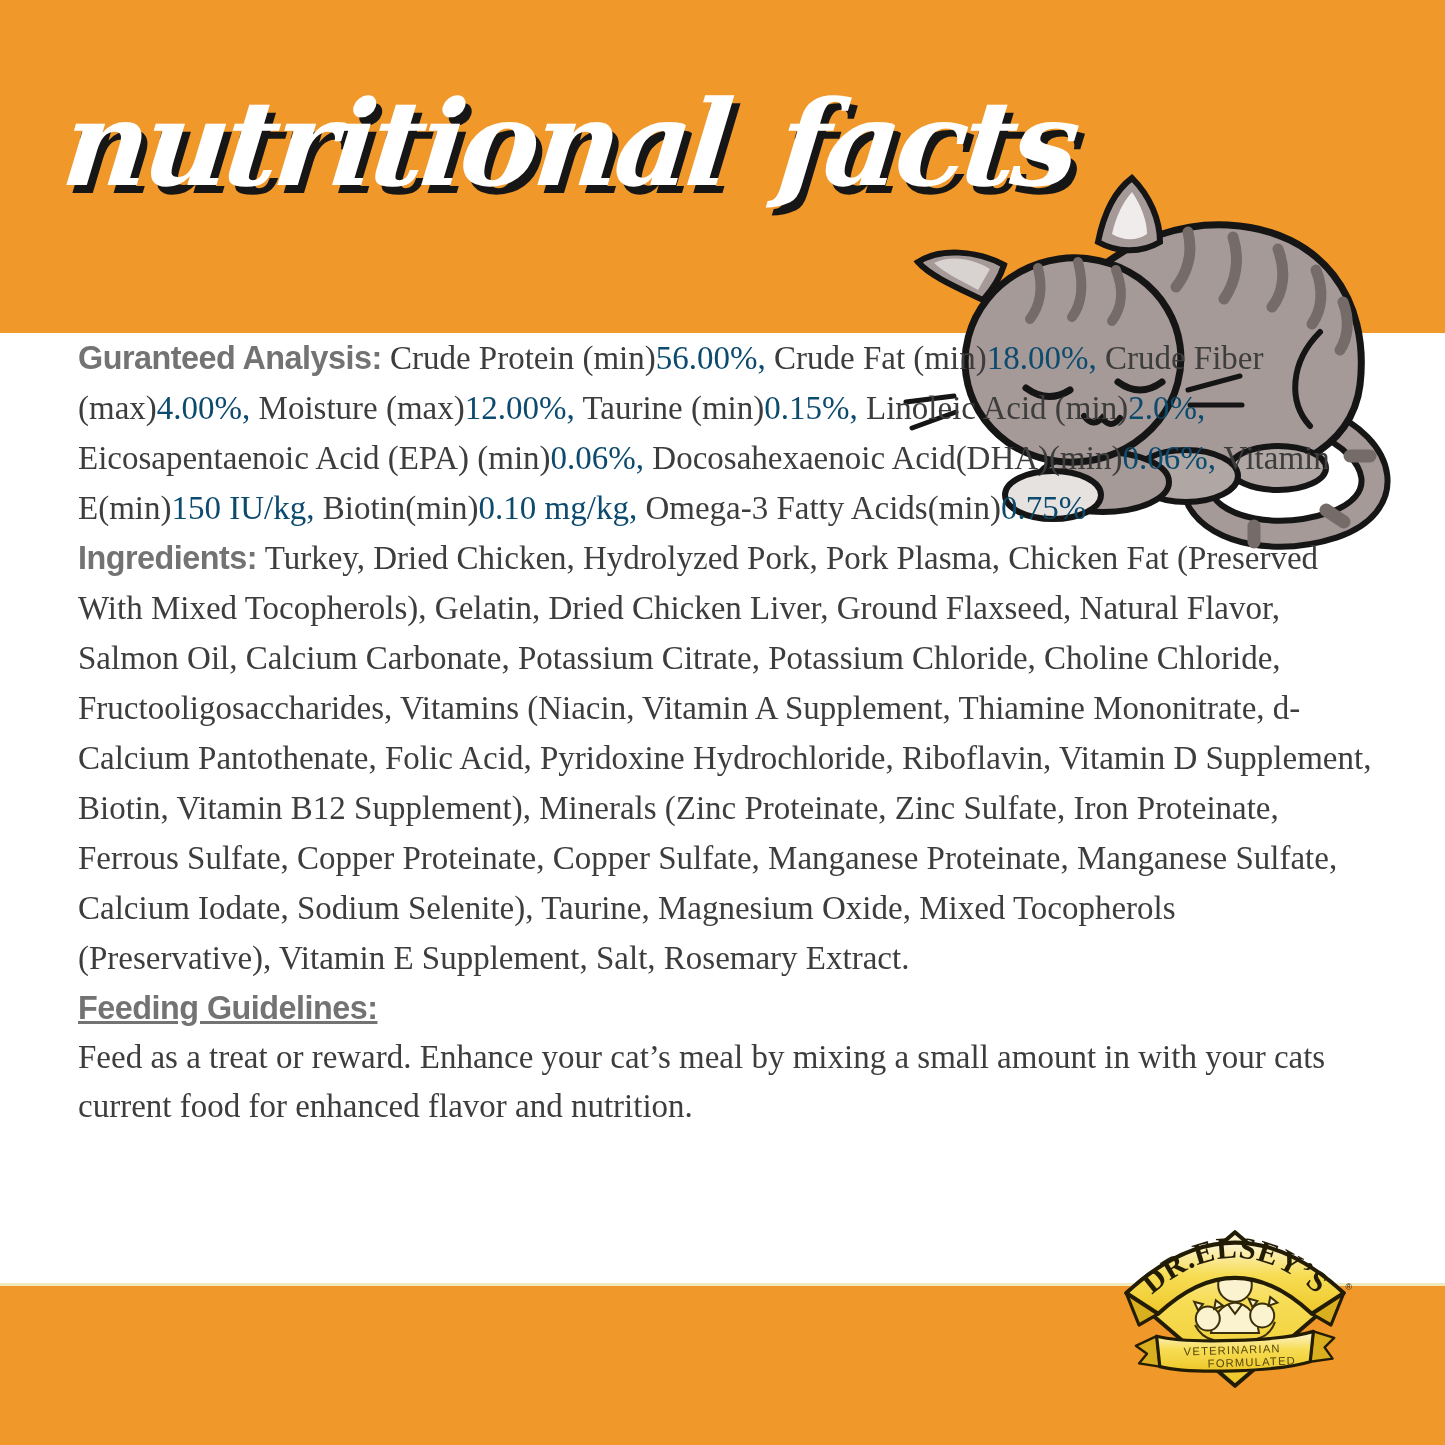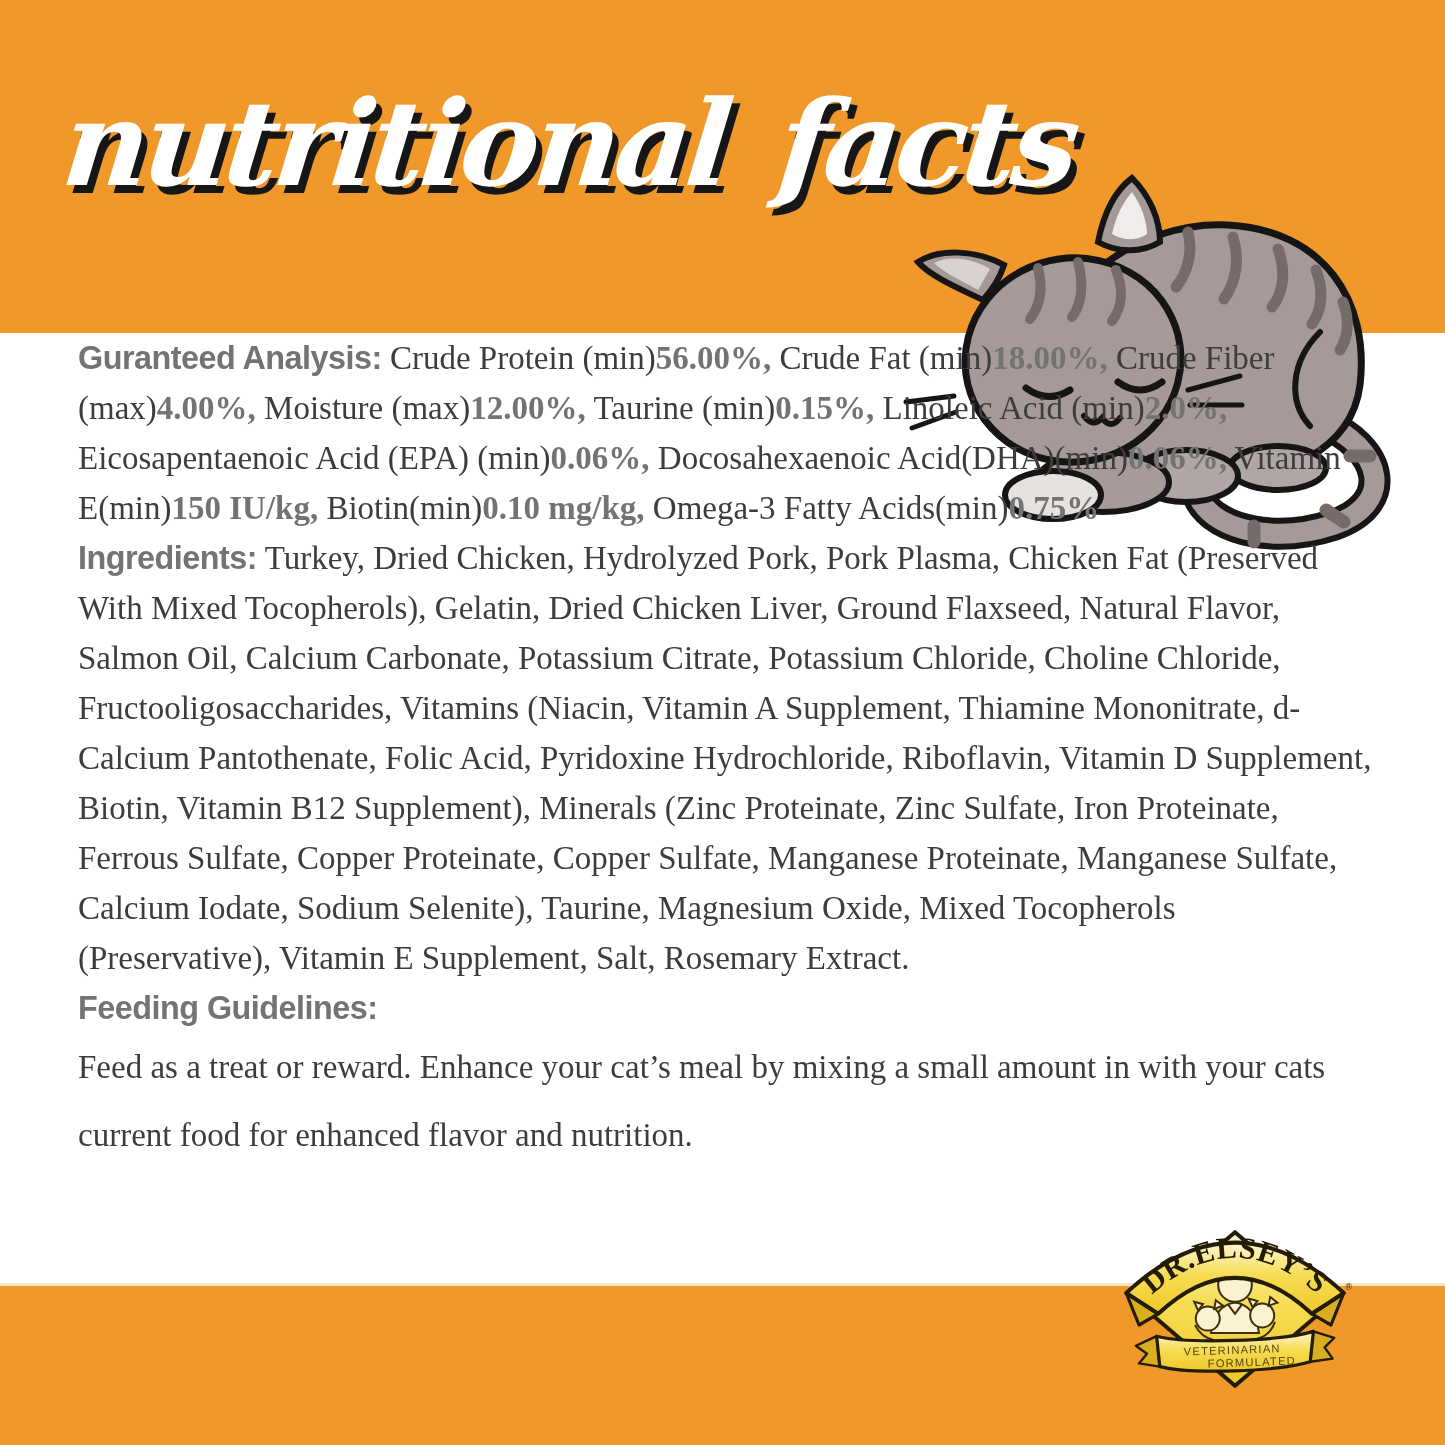--- a/index.html
+++ b/index.html
@@ -16,27 +16,27 @@
     text-shadow:7px 8px 0 #161616;transform:skewX(-6deg);white-space:nowrap;
   }
   .cat-svg{position:absolute;left:888px;top:150px;}
   .content{
     position:absolute;left:78px;right:70px;top:333px;
     color:#3d3d3d;font-size:33px;line-height:50px;
   }
   .content p{margin:0;}
   .p-ga{margin-top:45px;}
   .p-ing{margin-top:18px;}
-  .p-fgh{margin-top:5px;}
-  .p-fgt{margin-top:4px;line-height:68px;}
+  .p-fgh{margin-top:5px;text-decoration:underline;}
+  .p-fgt{margin-top:4px;line-height:49px;}
   .h-sans{
     font-family:"Liberation Sans",sans-serif;font-weight:700;color:#737373;
     letter-spacing:-0.5px;font-size:0.98em;
   }
-  .num-b{font-weight:700;color:#737373;}
+  .num-b{font-weight:400;color:#0c4a6e;}
   .logo-svg{position:absolute;left:1115px;top:1205px;}
 </style>
 </head>
 <body>
 
 <div class="top-band"></div>
 
 <div class="script-title">nutritional facts</div>
 
 <svg class="cat-svg" width="510" height="400" viewBox="0 0 510 400" aria-hidden="true">

